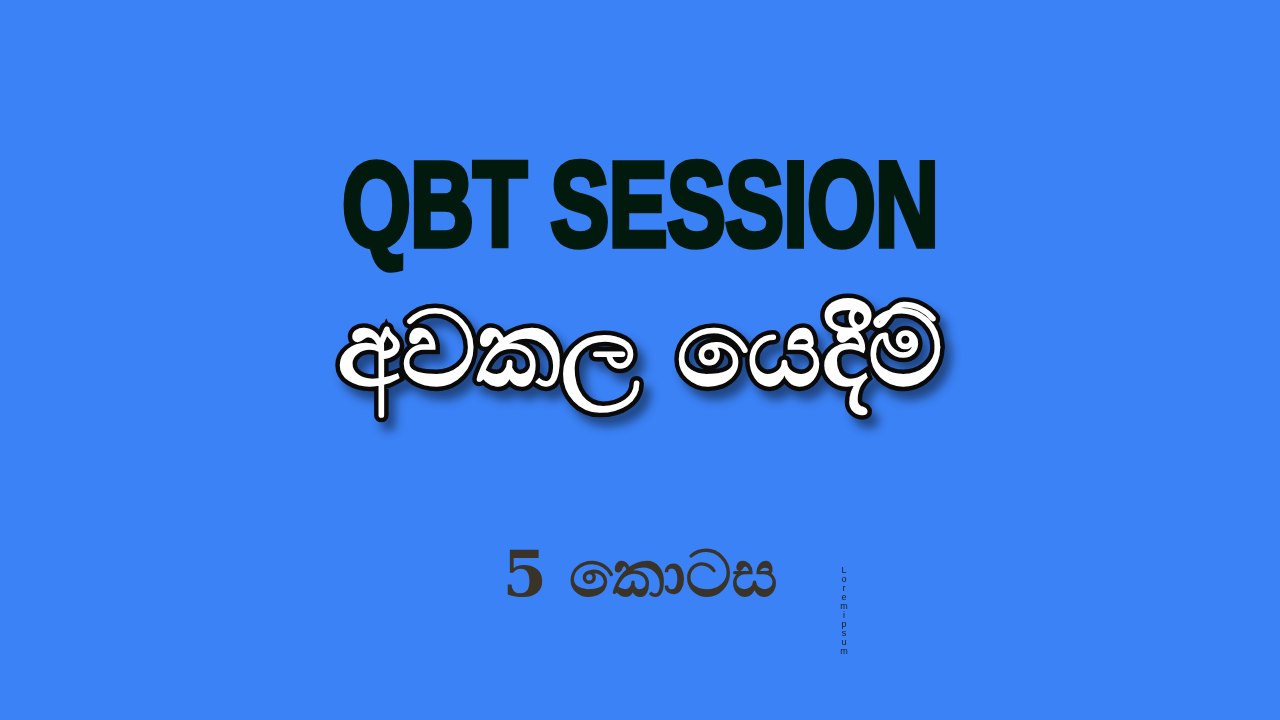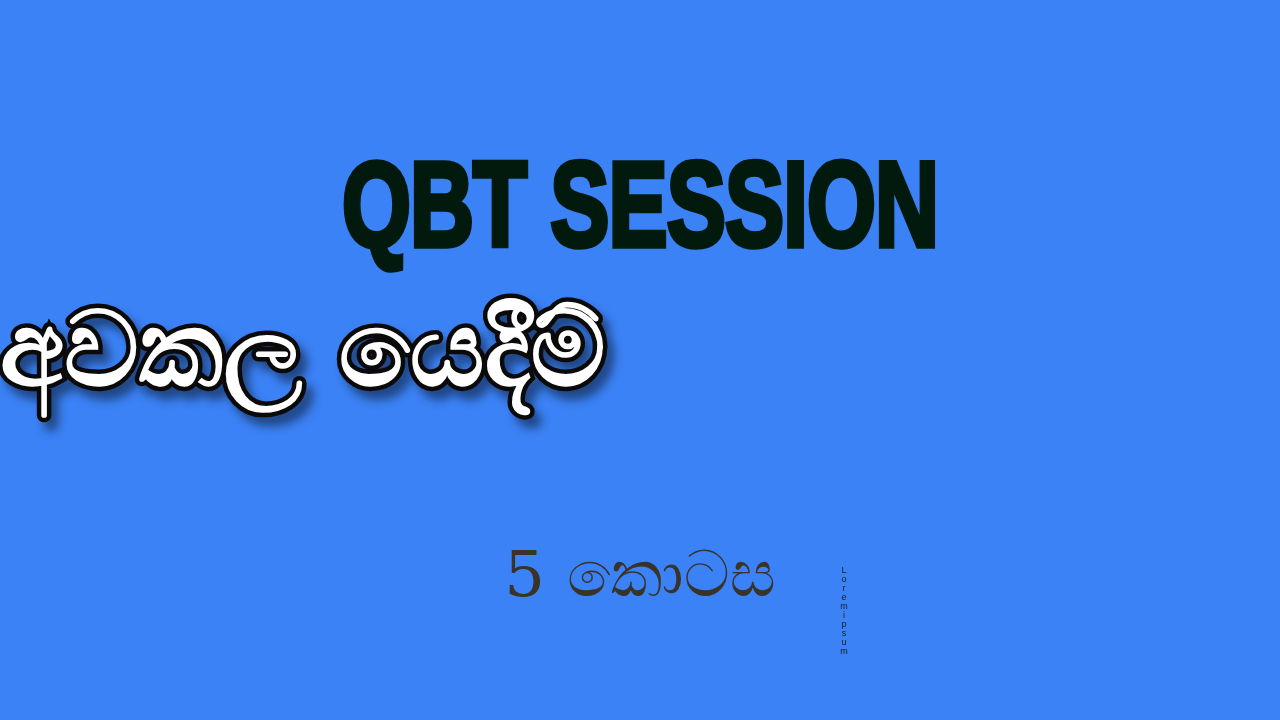--- a/index.html
+++ b/index.html
@@ -41,21 +41,21 @@
     -webkit-text-stroke: 5px #021a0d;
     paint-order: stroke fill;
   }
 
   
   .subtitle-wrap {
     position: absolute;
     left: 0;
     top: 286px;
     width: 1280px;
-    text-align: left;
+    text-align: center;
     line-height: 1.0;
   }
 
   .subtitle {
     display: inline-block;
     position: relative;
     font-family: "DejaVu Sans", "Liberation Sans", sans-serif;
     font-weight: 700;
     font-size: 104px;
     line-height: 1.22;
@@ -68,21 +68,21 @@
 
   
   .part-label {
     position: absolute;
     left: 0;
     top: 534px;
     width: 1280px;
     text-align: center;
     color: #3a3327;
     font-family: "DejaVu Serif", "Liberation Serif", serif;
-    font-weight: 400;
+    font-weight: 700;
     font-size: 64px;
     line-height: 1.25;
     white-space: nowrap;
   }
 
   .part-label .part-number {
     font-family: "DejaVu Serif", "Liberation Serif", serif;
   }
 
   .part-label .part-word {

